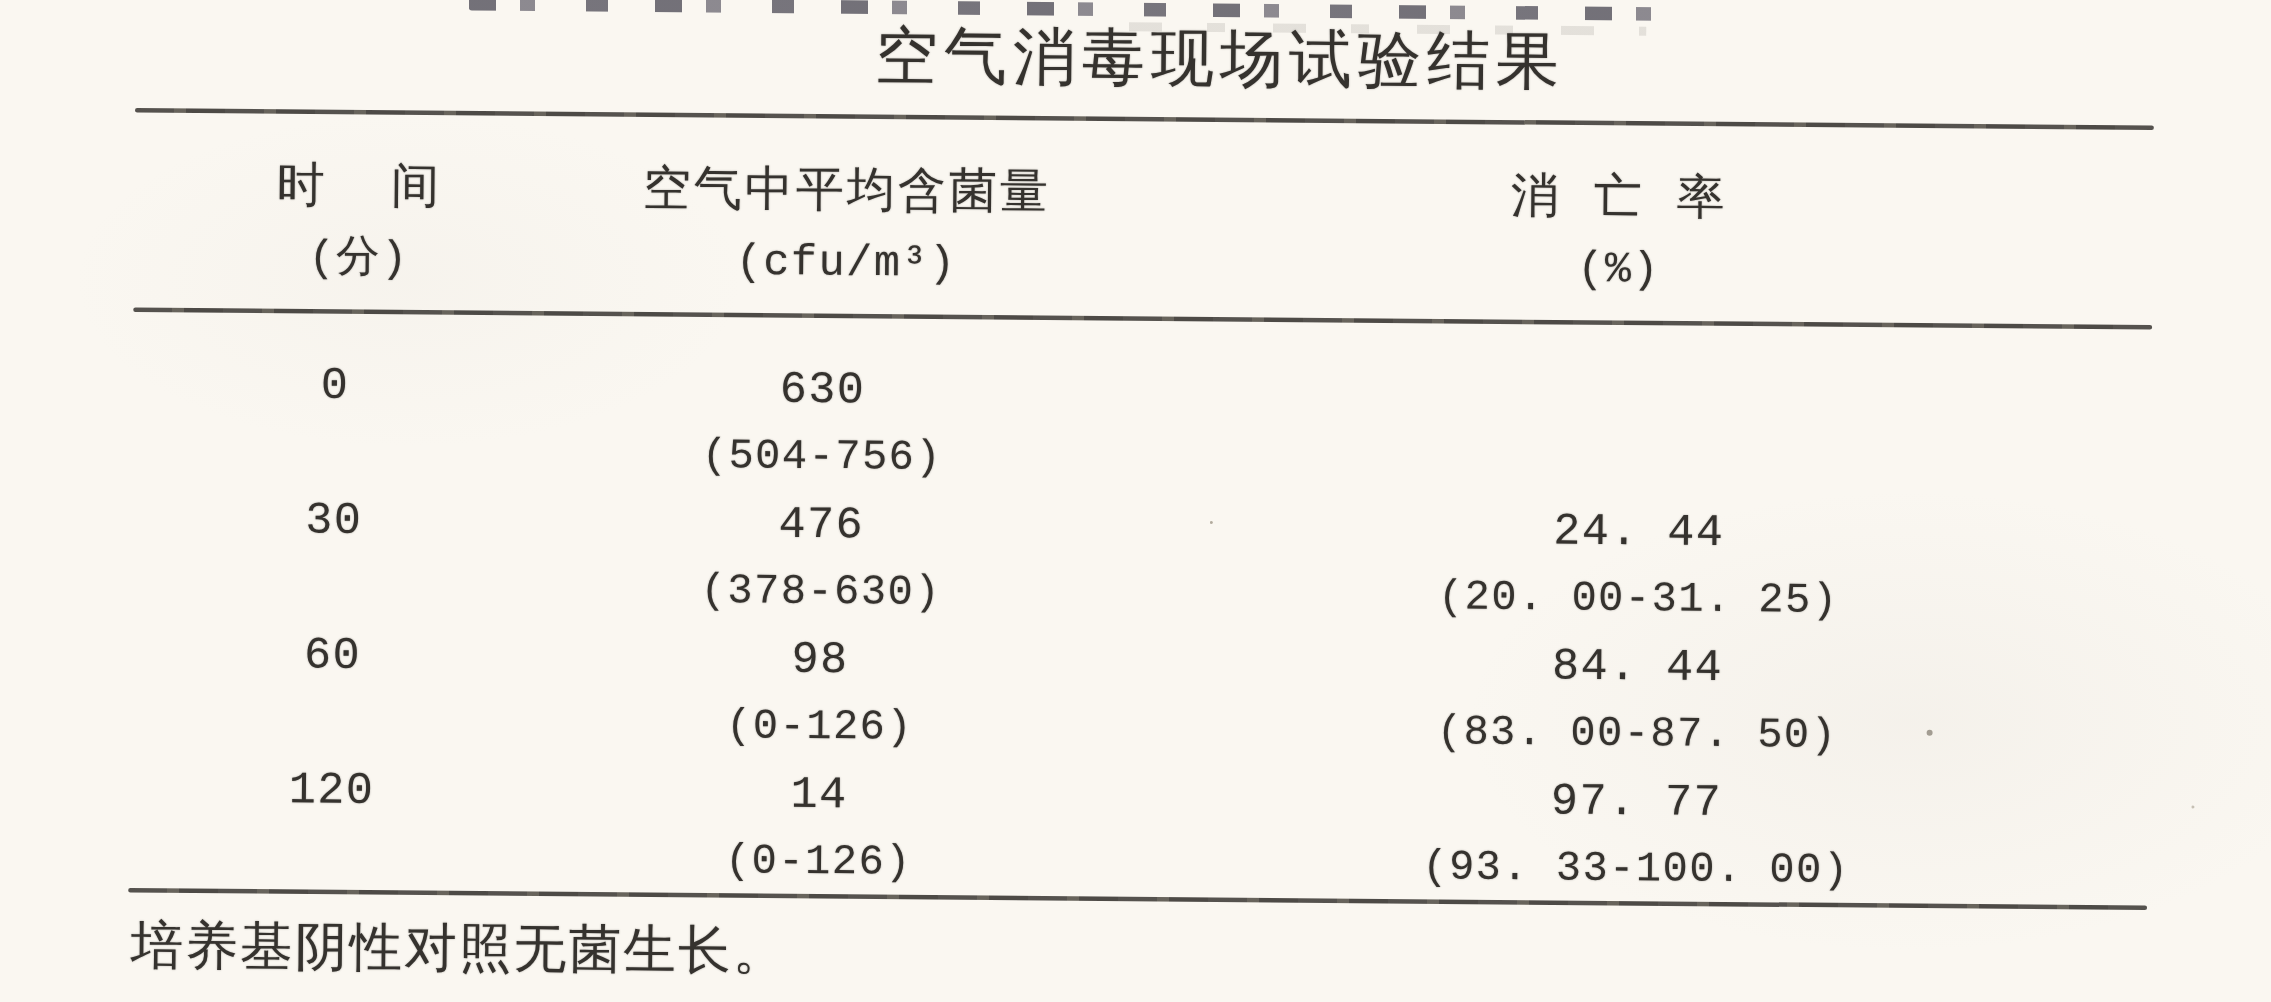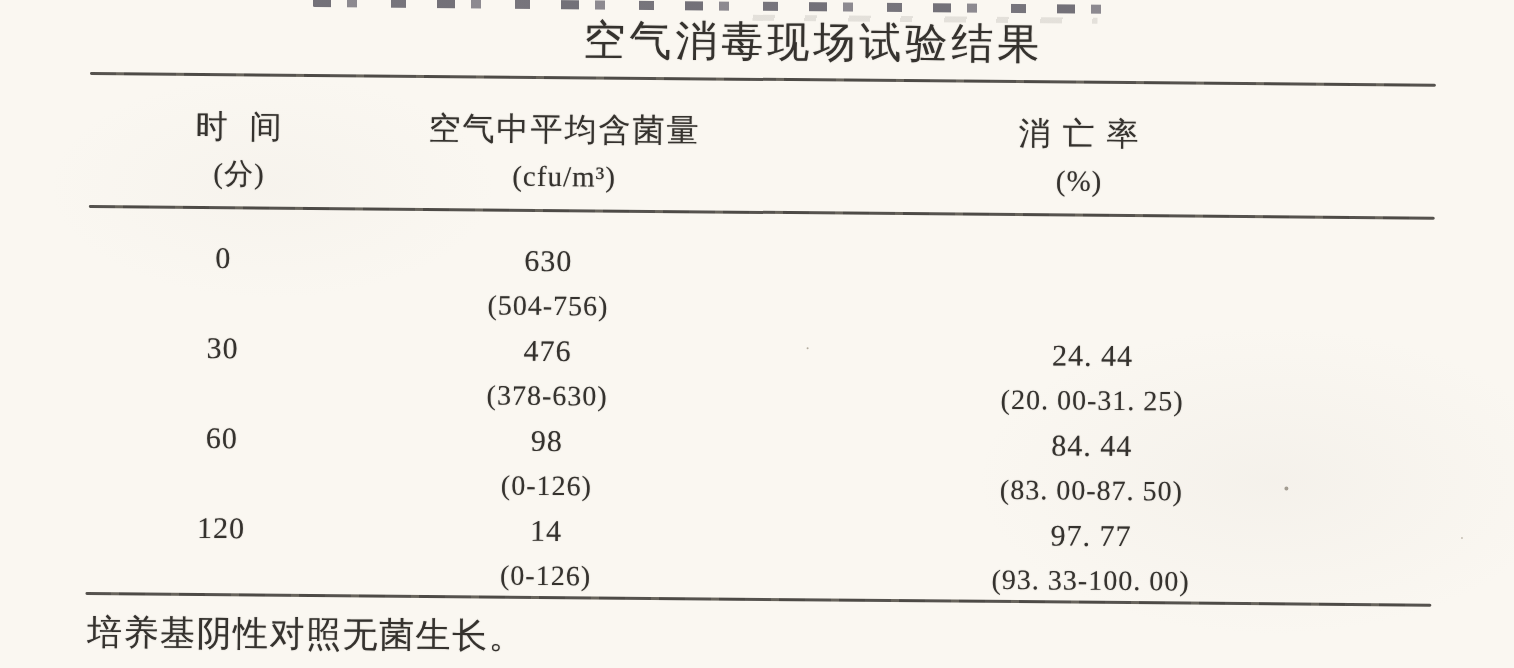--- a/index.html
+++ b/index.html
@@ -4,21 +4,21 @@
 <style>
   html,body{margin:0;padding:0;}
   .page{
     position:relative;
     width:1514px;height:668px;
     overflow:hidden;
     background:
       radial-gradient(ellipse 420px 220px at 84% 72%, rgba(212,206,198,0.14), transparent 70%),
       radial-gradient(ellipse 320px 160px at 18% 28%, rgba(216,210,201,0.10), transparent 70%),
       #faf7f1;
-    font-family:Liberation Serif, serif;
+    font-family:Liberation Mono, monospace;
     color:#35322e;
   }
   .skew{position:absolute;inset:0;transform:rotate(0.5deg);transform-origin:90px 72px;}
   .ink{text-shadow:0 0 1.2px rgba(52,48,44,0.45);}
 
   
   .top-fragments{
     position:absolute;left:312px;top:-4px;width:795px;height:9px;
     background:repeating-linear-gradient(90deg,
       rgba(70,68,80,0.75) 0 18px, transparent 18px 34px,

